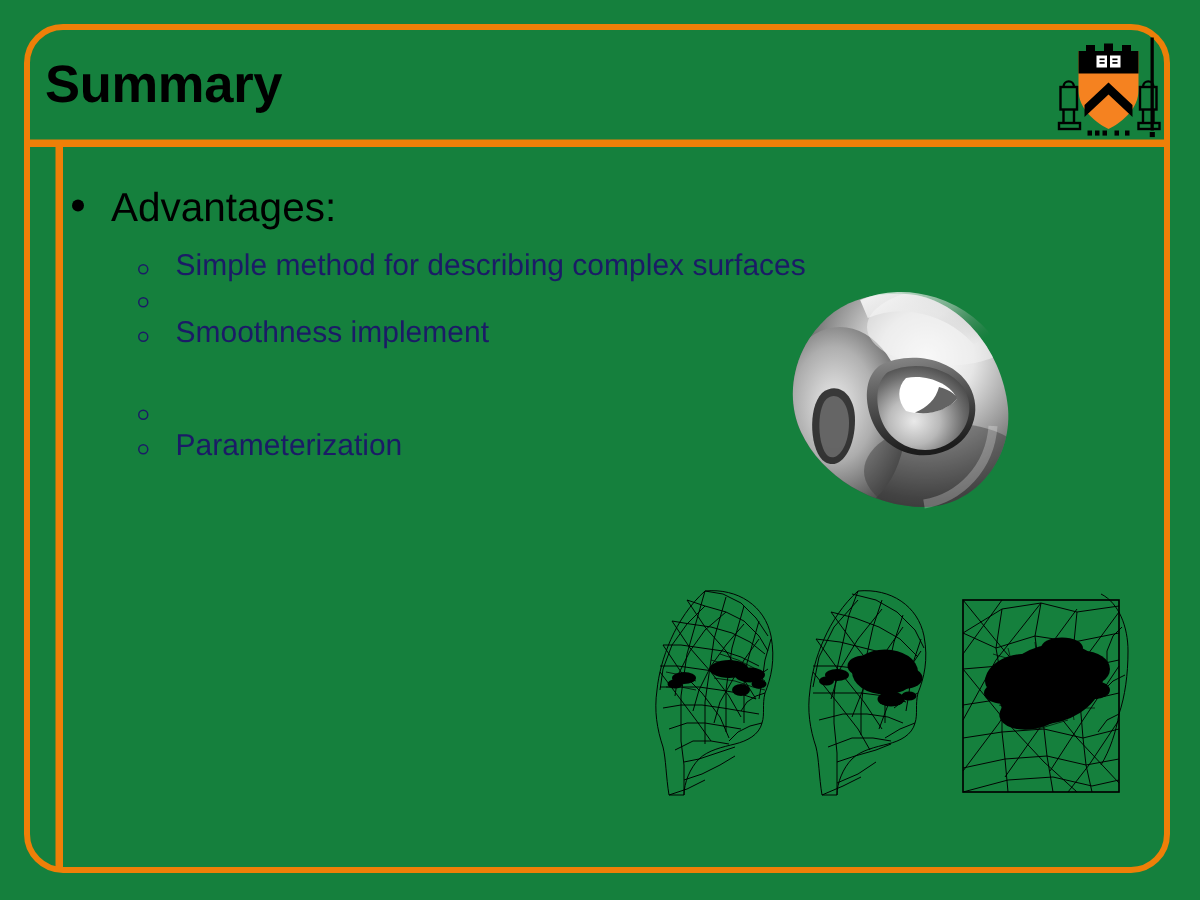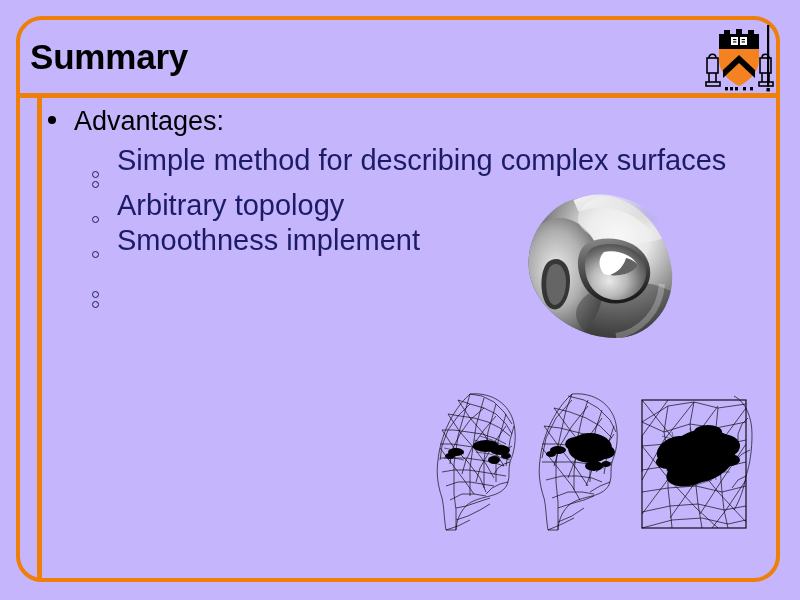--- a/index.html
+++ b/index.html
@@ -7,21 +7,21 @@
     background: #ffffff;
   }
   body {
     width: 800px; height: 600px;
     font-family: "Liberation Sans", sans-serif;
     overflow: hidden;
   }
   #slide {
     position: relative;
     width: 800px; height: 600px;
-    background: #c4b5fd;
+    background: #15803d;
   }
   
   #frame {
     position: absolute;
     left: 16px; top: 16px;
     width: 764px; height: 566px;
     box-sizing: border-box;
     border: 4px solid #ee7f08;
     border-radius: 26px;
     background: transparent;
@@ -53,21 +53,21 @@
   }
   
   #logo {
     position: absolute;
     left: 703px; top: 22px;
     width: 74px; height: 72px;
   }
   
   #content {
     position: absolute;
-    left: 48px; top: 103px;
+    left: 48px; top: 120px;
     width: 460px;
   }
   .l1 {
     display: flex;
     align-items: flex-start;
     color: #000000;
     font-size: 27px;
     line-height: 36px;
     white-space: nowrap;
   }
@@ -76,23 +76,23 @@
     flex: none;
     font-size: 22px;
     line-height: 36px;
     color: #000000;
   }
   .l2-list {
     margin-top: 4px;
   }
   .l2 {
     display: flex;
-    align-items: flex-end;
+    align-items: center;
     color: #1b1b66;
-    font-size: 29px;
+    font-size: 20px;
     line-height: 35px;
     white-space: nowrap;
     margin-left: 44px;
   }
   .l2 .marker {
     width: 25px;
     flex: none;
     line-height: 35px;
     display: flex;
     align-items: center;
@@ -202,44 +202,39 @@
         </div>
         <div class="l2">
           <span class="marker">
               <span class="ring"></span>
             </span>
         </div>
         <div class="l2">
           <span class="marker">
               <span class="ring"></span>
             </span>
-          <span>Arbitrary topology</span>
-        </div>
-        <div class="l2">
-          <span class="marker">
-              <span class="ring"></span>
-            </span>
           <span>Smoothness implement</span>
         </div>
       </div>
     </div>
 
     <div class="group-gap"></div>
 
     <div>
       <div class="l2-list">
         <div class="l2">
           <span class="marker">
               <span class="ring"></span>
             </span>
         </div>
         <div class="l2">
           <span class="marker">
               <span class="ring"></span>
             </span>
+          <span>Parameterization</span>
         </div>
       </div>
     </div>
 
   </div>
 
   <svg id="fig-torus" viewBox="0 0 180 160" xmlns="http://www.w3.org/2000/svg">
     <defs>
       <radialGradient id="gOuter" cx="0.62" cy="0.30" r="0.85">
         <stop offset="0%" stop-color="#ffffff"></stop>

